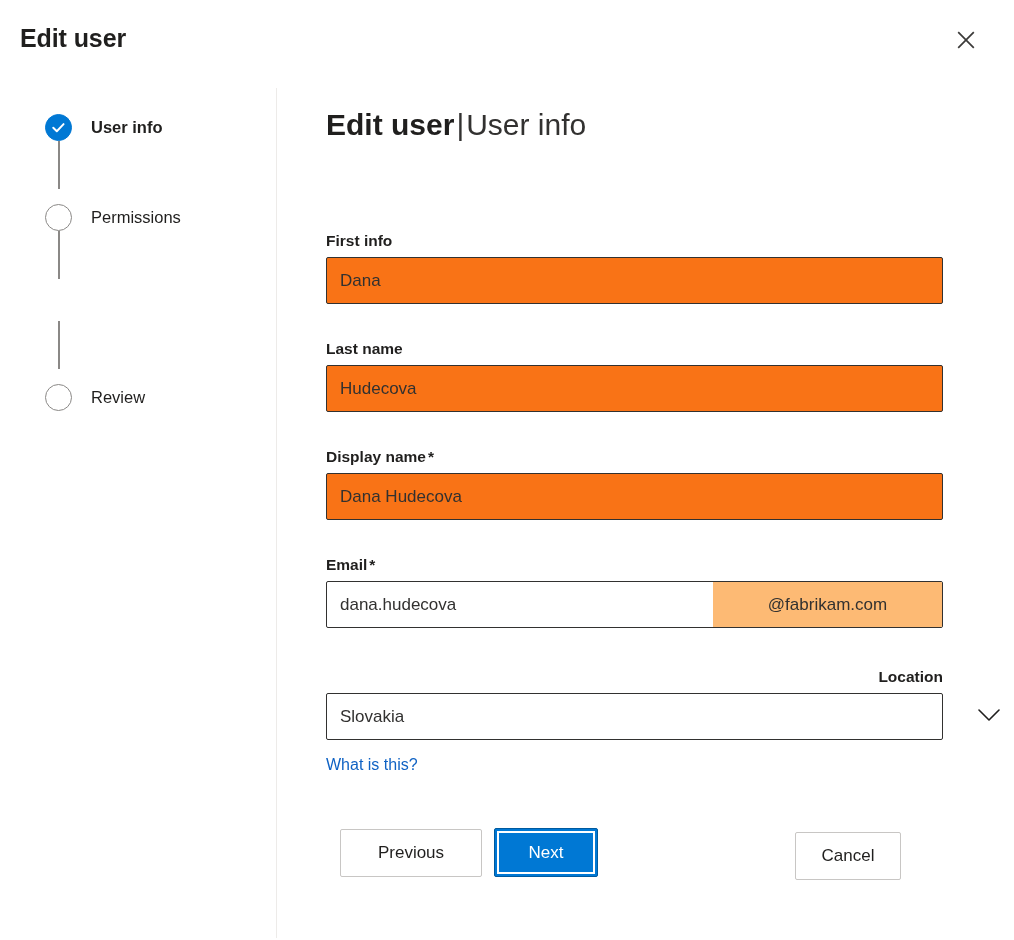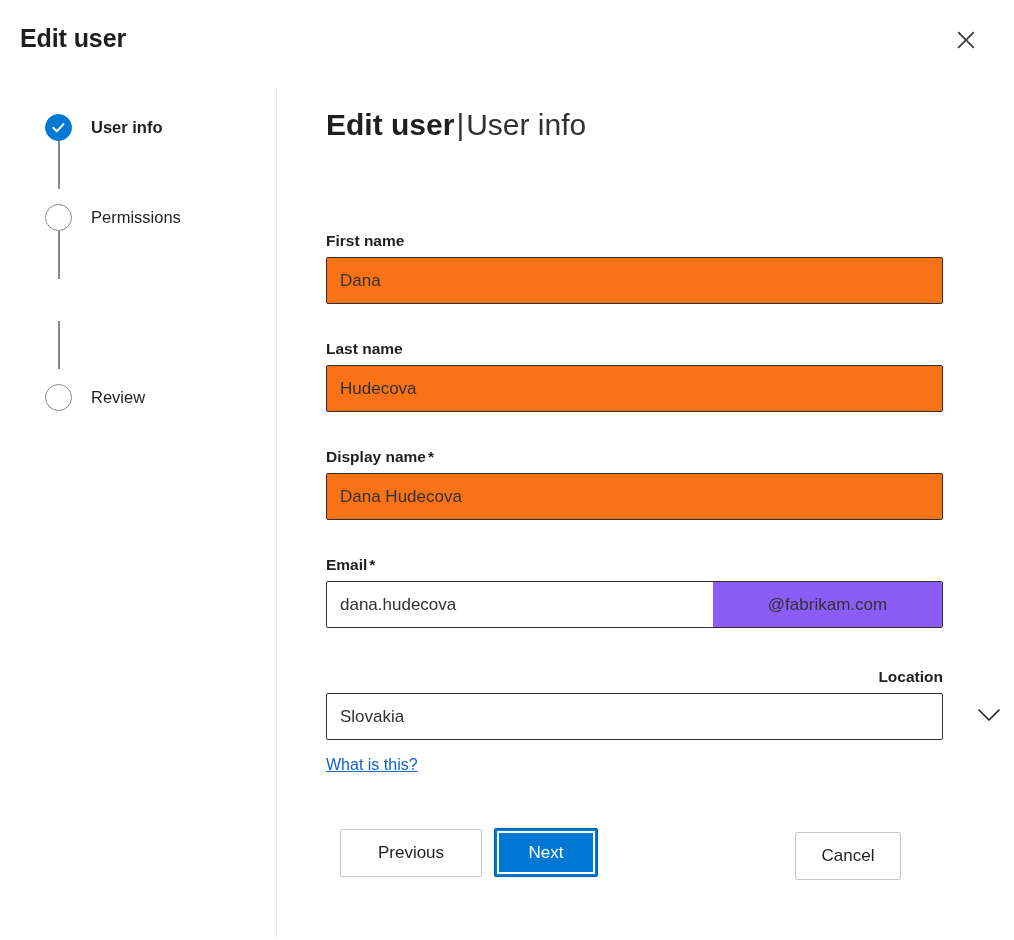--- a/index.html
+++ b/index.html
@@ -173,21 +173,21 @@
     border: none;
     outline: none;
     background: transparent;
     font-family: "Liberation Sans", sans-serif;
     font-size: 17px;
     color: #323130;
     padding: 0 13px;
   }
   .email-suffix {
     flex: 1 1 auto;
-    background: #8b5cf6;
+    background: #fdba74;
     display: flex;
     align-items: center;
     justify-content: center;
     font-size: 17px;
     color: #323130;
     white-space: nowrap;
   }
 
   
   .select-wrap {
@@ -215,21 +215,20 @@
     top: 50%;
     transform: translateY(-50%);
     pointer-events: none;
   }
 
   .help-link {
     position: absolute;
     left: 0;
     font-size: 16px;
     color: #0f62c4;
-    text-decoration: underline;
     cursor: pointer;
     white-space: nowrap;
   }
 
   
   .btn {
     box-sizing: border-box;
     font-family: "Liberation Sans", sans-serif;
     font-size: 17px;
     border-radius: 2px;
@@ -307,21 +306,21 @@
 
 <div class="stepper-divider"></div>
 
 <div class="content">
 
   <div class="content-heading">
     <span class="strong">Edit user</span><span class="sep">|</span><span class="light">User info</span>
   </div>
 
   <div class="field" style="top:144px;">
-    <label class="field-label">First name</label>
+    <label class="field-label">First info</label>
     <input class="text-input" type="text" value="Dana" style="">
   </div>
 
   <div class="field" style="top:252px;">
     <label class="field-label">Last name</label>
     <input class="text-input" type="text" value="Hudecova" style="">
   </div>
 
   <div class="field" style="top:360px;">
     <label class="field-label"><span>Display name</span><span class="req">*</span></label>

